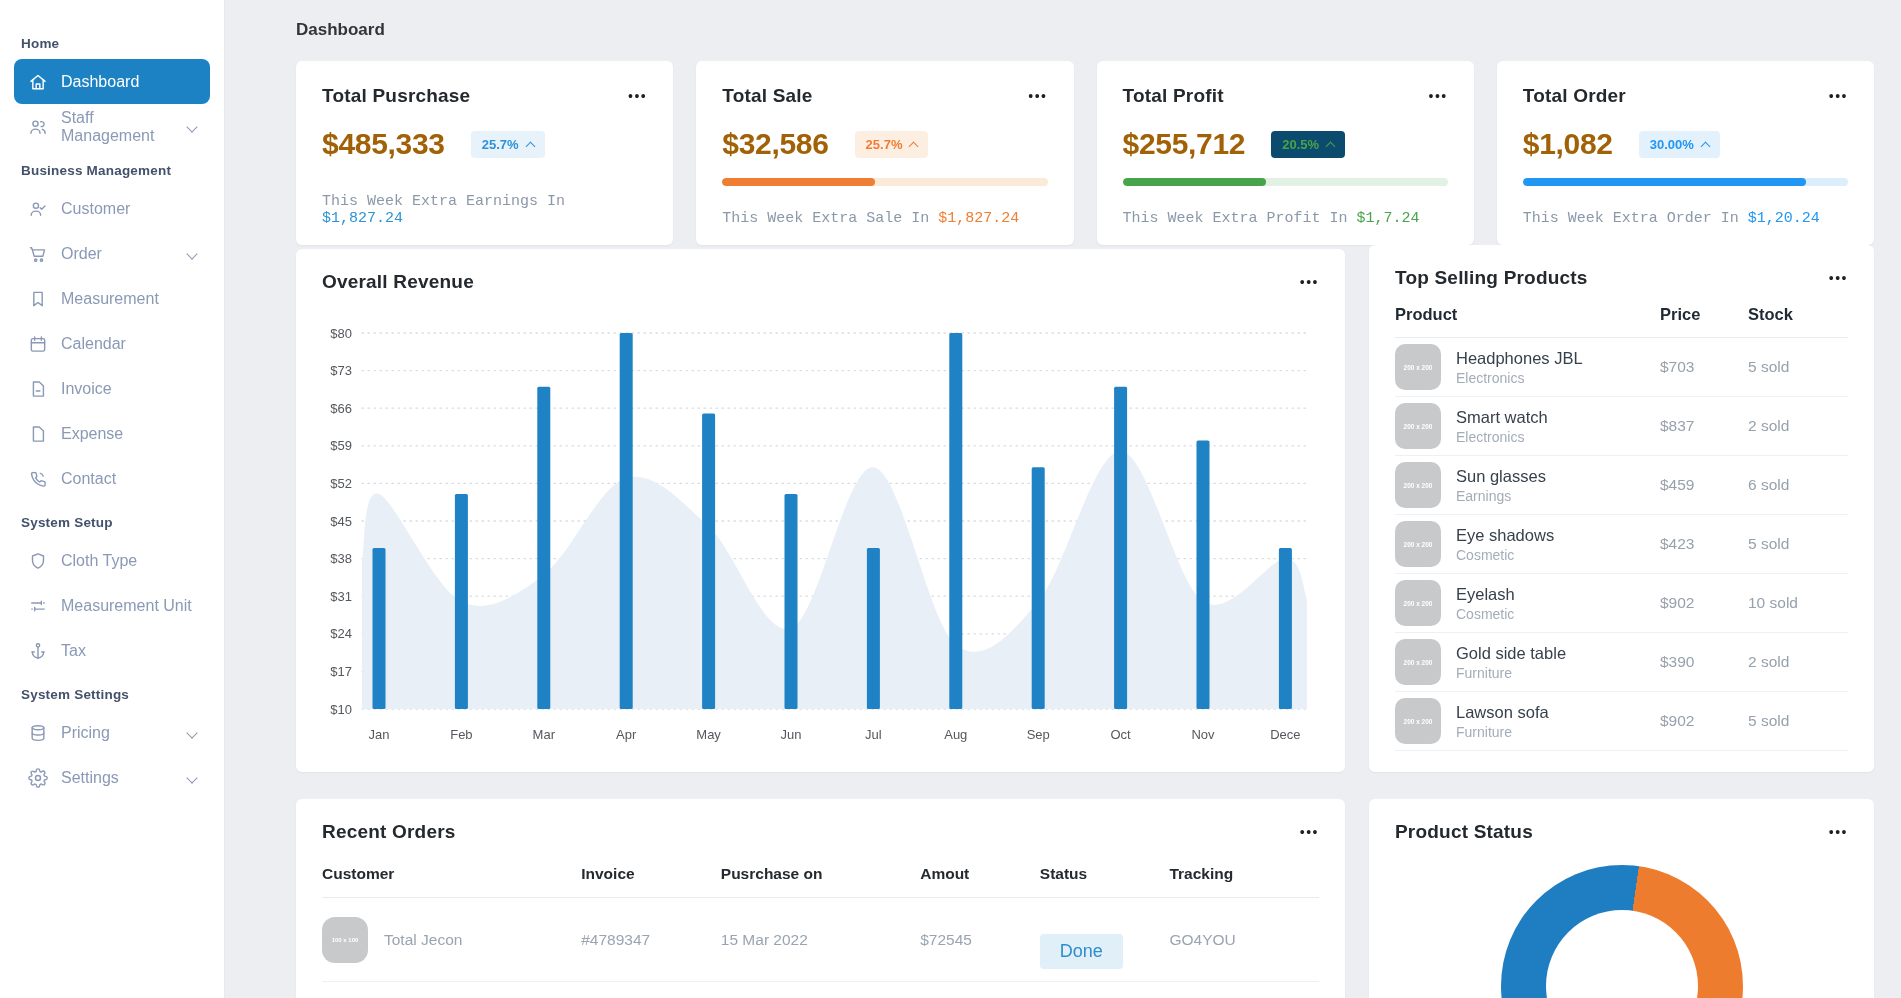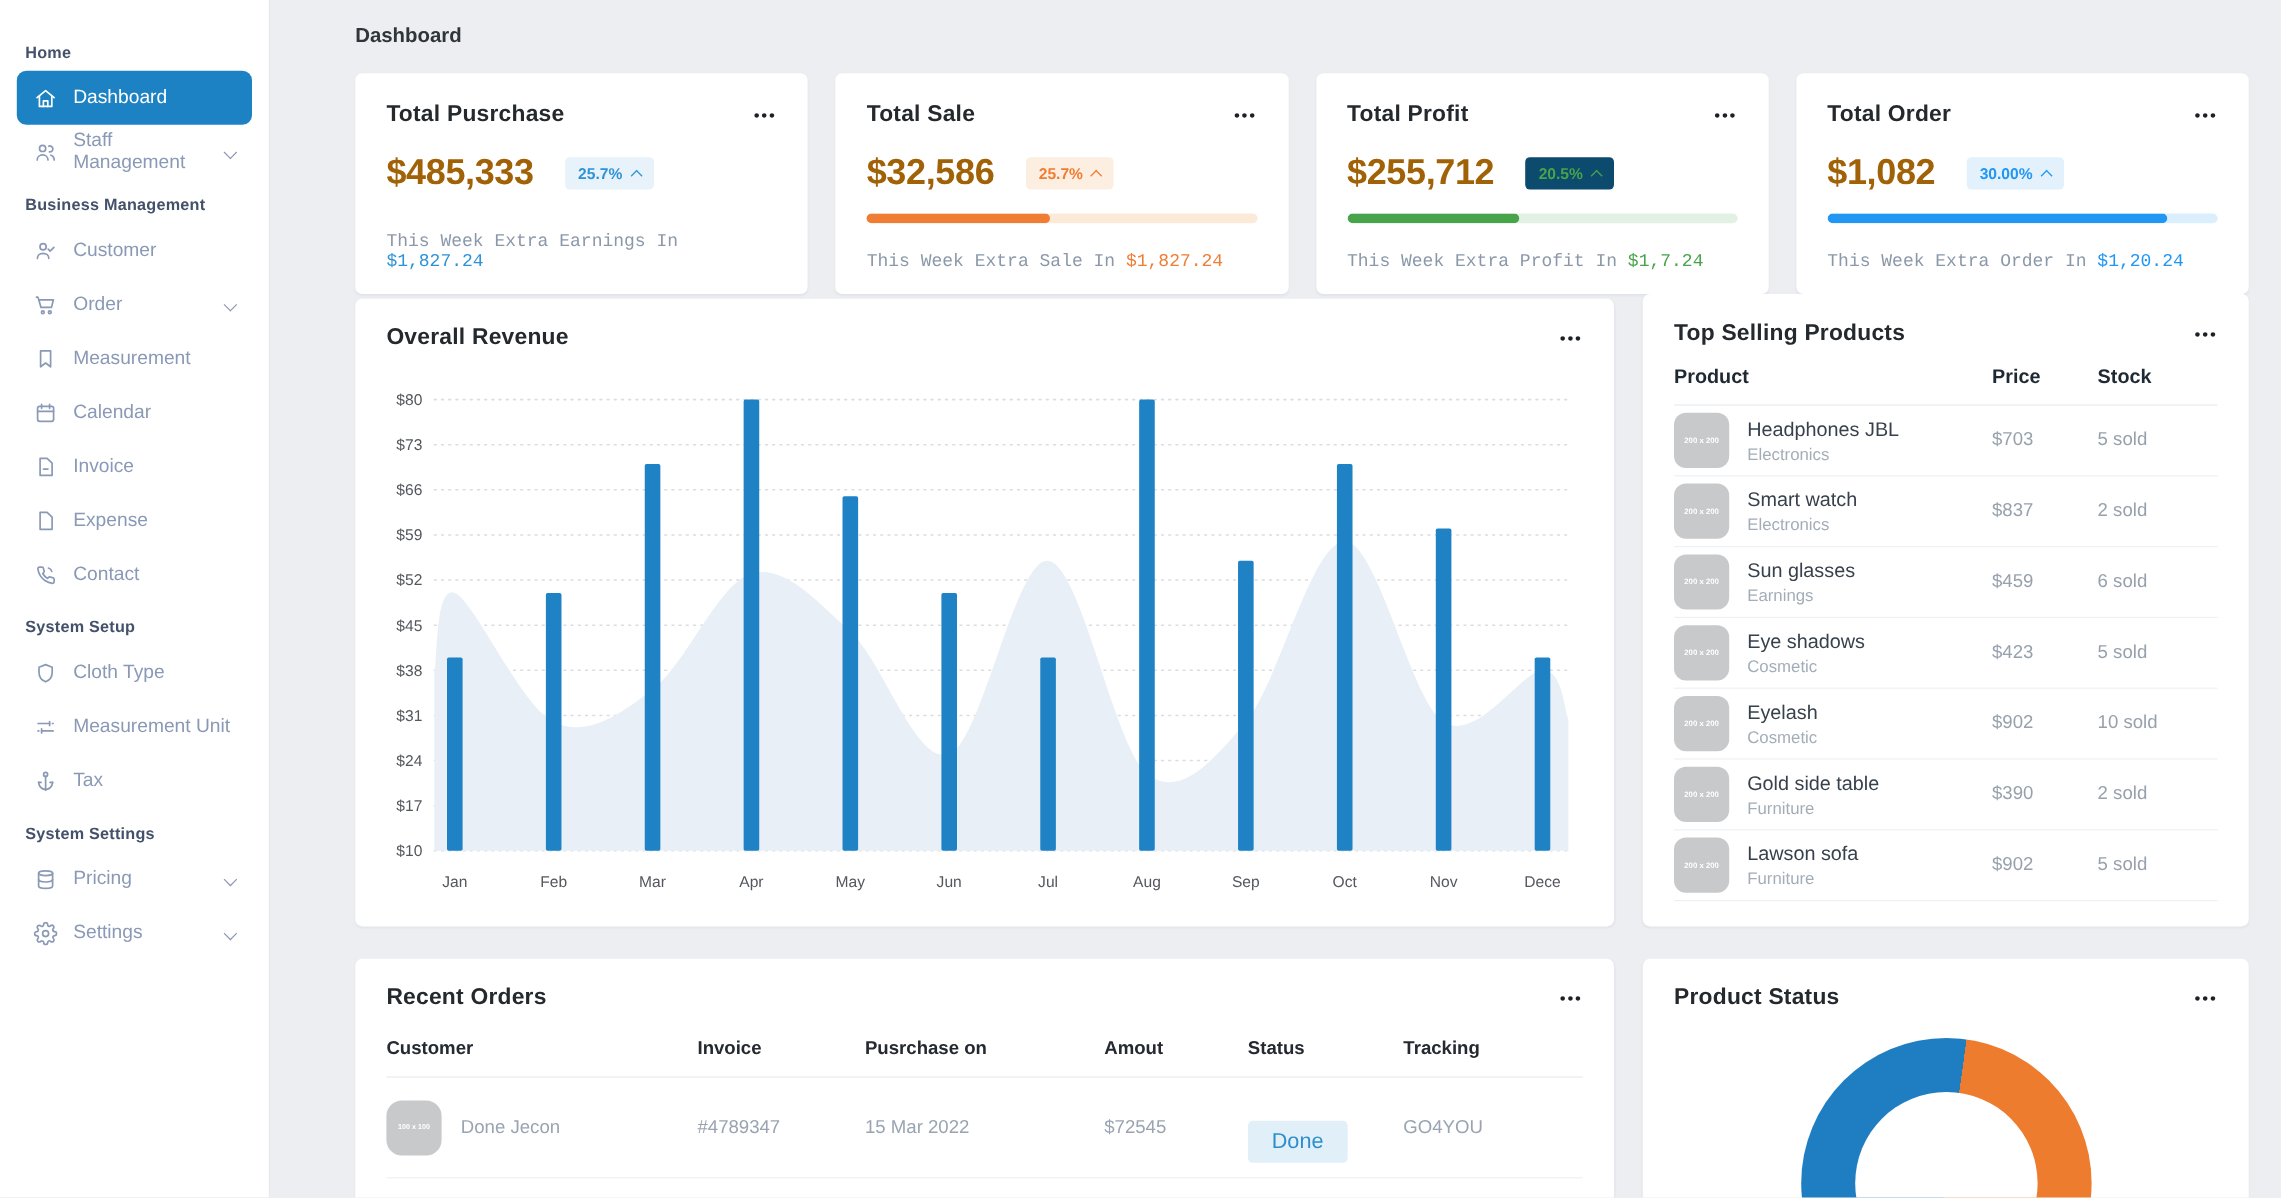--- a/index.html
+++ b/index.html
@@ -443,21 +443,21 @@
             <span>Customer</span>
             <span>Invoice</span>
             <span>Pusrchase on</span>
             <span>Amout</span>
             <span>Status</span>
             <span>Tracking</span>
           </div>
           <div class="ot-row">
             <span class="ot-cust">
         <span class="ot-av">100 x 100</span>
-        <span class="ot-txt">Done Jecon</span>
+        <span class="ot-txt">Total Jecon</span>
             </span>
       <span class="ot-txt">#4789347</span>
       <span class="ot-txt">15 Mar 2022</span>
       <span class="ot-txt">$72545</span>
       <span><span class="status-badge">Done</span></span>
       <span class="ot-txt">GO4YOU</span>
           </div>
           <div class="ot-row">
       <span class="ot-txt"></span>
       <span class="ot-txt"></span>

